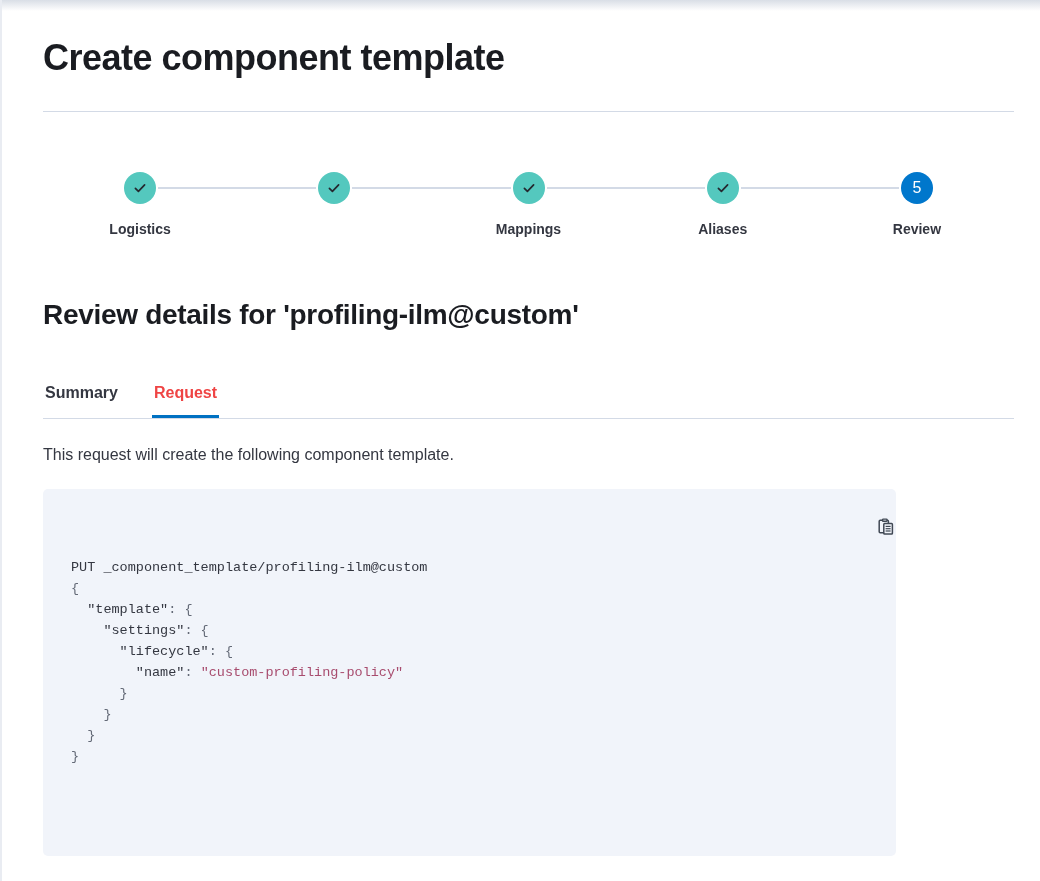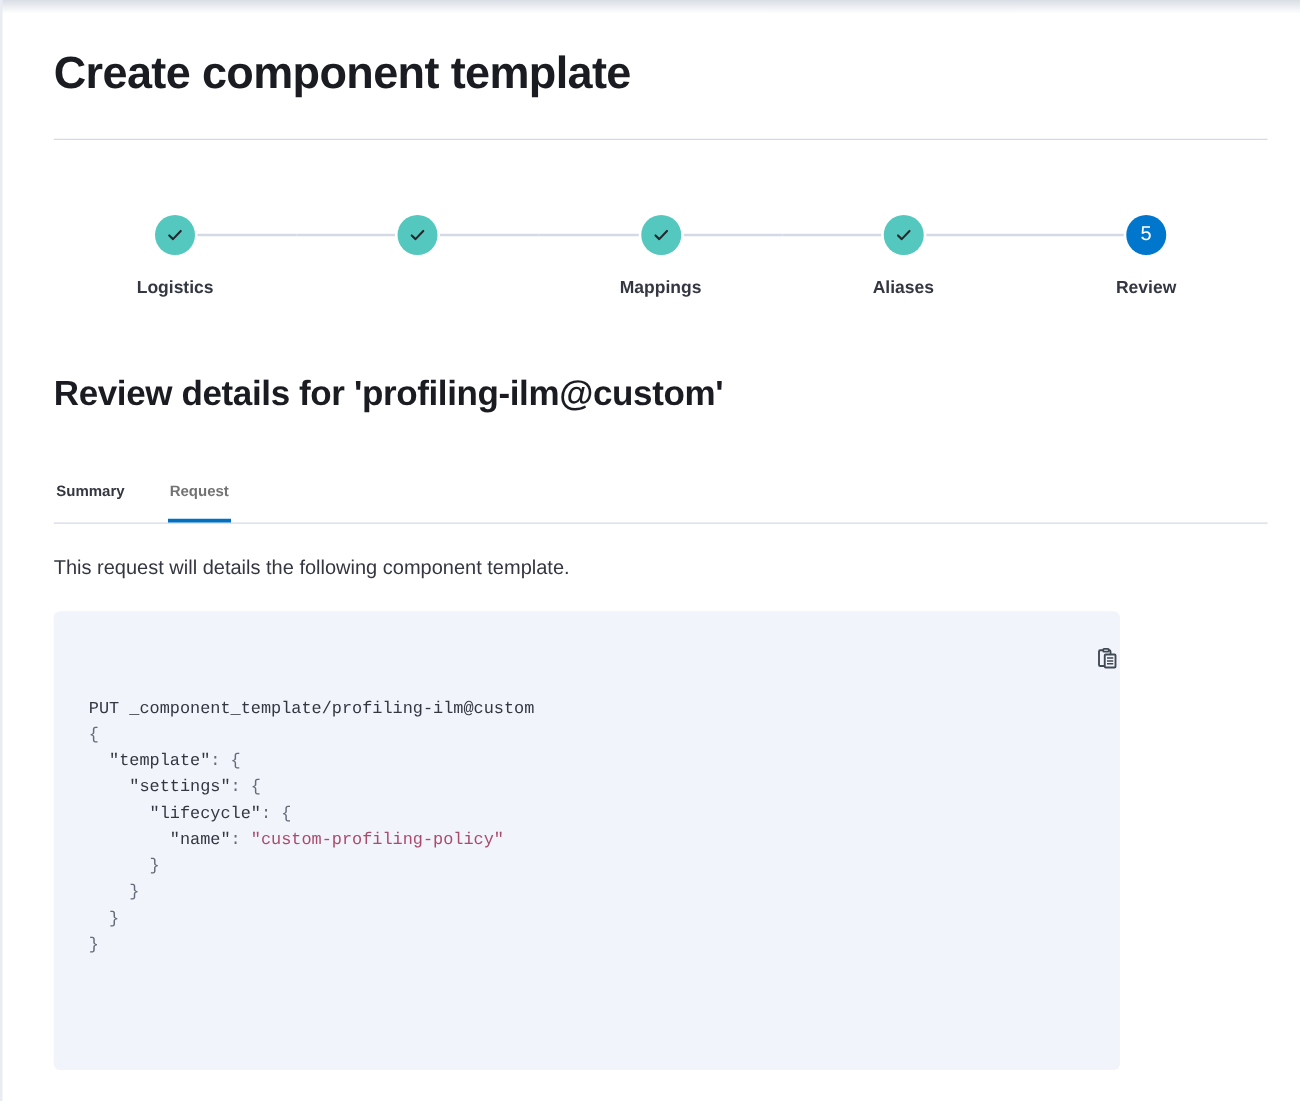--- a/index.html
+++ b/index.html
@@ -68,25 +68,25 @@
   }
 
   
   .tabs {
     display: flex; gap: 32px;
     margin-top: 42px;
     border-bottom: 1px solid #d3dae6;
   }
   .tab {
     appearance: none; background: none; border: none;
-    font-family: inherit; font-size: 12px; font-weight: 700;
+    font-family: inherit; font-size: 16px; font-weight: 700;
     color: #343741; padding: 6px 2px 13px; cursor: pointer; line-height: 24px;
   }
   .tab.selected {
-    color: #737373;
+    color: #ef4444;
     box-shadow: inset 0 -3px 0 0 #0071c2;
   }
 
   .description {
     margin: 24px 0 0 0;
     font-size: 16px; line-height: 24px; color: #343741;
   }
 
   
   .code-block {
@@ -149,21 +149,21 @@
         <div class="step"><span class="step-circle current">5</span><div class="step-label">Review</div></div>
       </div>
 
     <h2 class="review-heading">Review details for 'profiling-ilm@custom'</h2>
 
     <div class="tabs" id="tabs">
         <button class="tab">Summary</button>
         <button class="tab selected">Request</button>
       </div>
 
-    <p class="description">This request will details the following component template.</p>
+    <p class="description">This request will create the following component template.</p>
 
     <div class="code-block">
       <div id="code-lines"><div class="code-line"><span class="tok-plain">PUT _component_template/profiling-ilm@custom</span></div><div class="code-line"><span class="tok-punct">{</span></div><div class="code-line"><span class="tok-plain">  </span><span class="tok-key">"template"</span><span class="tok-punct">: {</span></div><div class="code-line"><span class="tok-plain">    </span><span class="tok-key">"settings"</span><span class="tok-punct">: {</span></div><div class="code-line"><span class="tok-plain">      </span><span class="tok-key">"lifecycle"</span><span class="tok-punct">: {</span></div><div class="code-line"><span class="tok-plain">        </span><span class="tok-key">"name"</span><span class="tok-punct">: </span><span class="tok-string">"custom-profiling-policy"</span></div><div class="code-line"><span class="tok-punct">      }</span></div><div class="code-line"><span class="tok-punct">    }</span></div><div class="code-line"><span class="tok-punct">  }</span></div><div class="code-line"><span class="tok-punct">}</span></div></div>
       <button class="copy-btn" title="Copy">
         <svg width="20" height="20" viewBox="0 0 20 20" fill="none">
           <rect x="3.2" y="3.2" width="9.2" height="12.6" rx="1" stroke="#404854" stroke-width="1.5"></rect>
           <rect x="7.8" y="6.6" width="8.6" height="10.4" rx="0.8" fill="#f1f4fa" stroke="#404854" stroke-width="1.5"></rect>
           <rect x="6.6" y="2.1" width="4.4" height="2.2" rx="0.6" fill="#f1f4fa" stroke="#404854" stroke-width="1.4"></rect>
           <line x1="9.6" y1="9.4" x2="14.6" y2="9.4" stroke="#404854" stroke-width="1.2"></line>
           <line x1="9.6" y1="11.7" x2="14.6" y2="11.7" stroke="#404854" stroke-width="1.2"></line>

